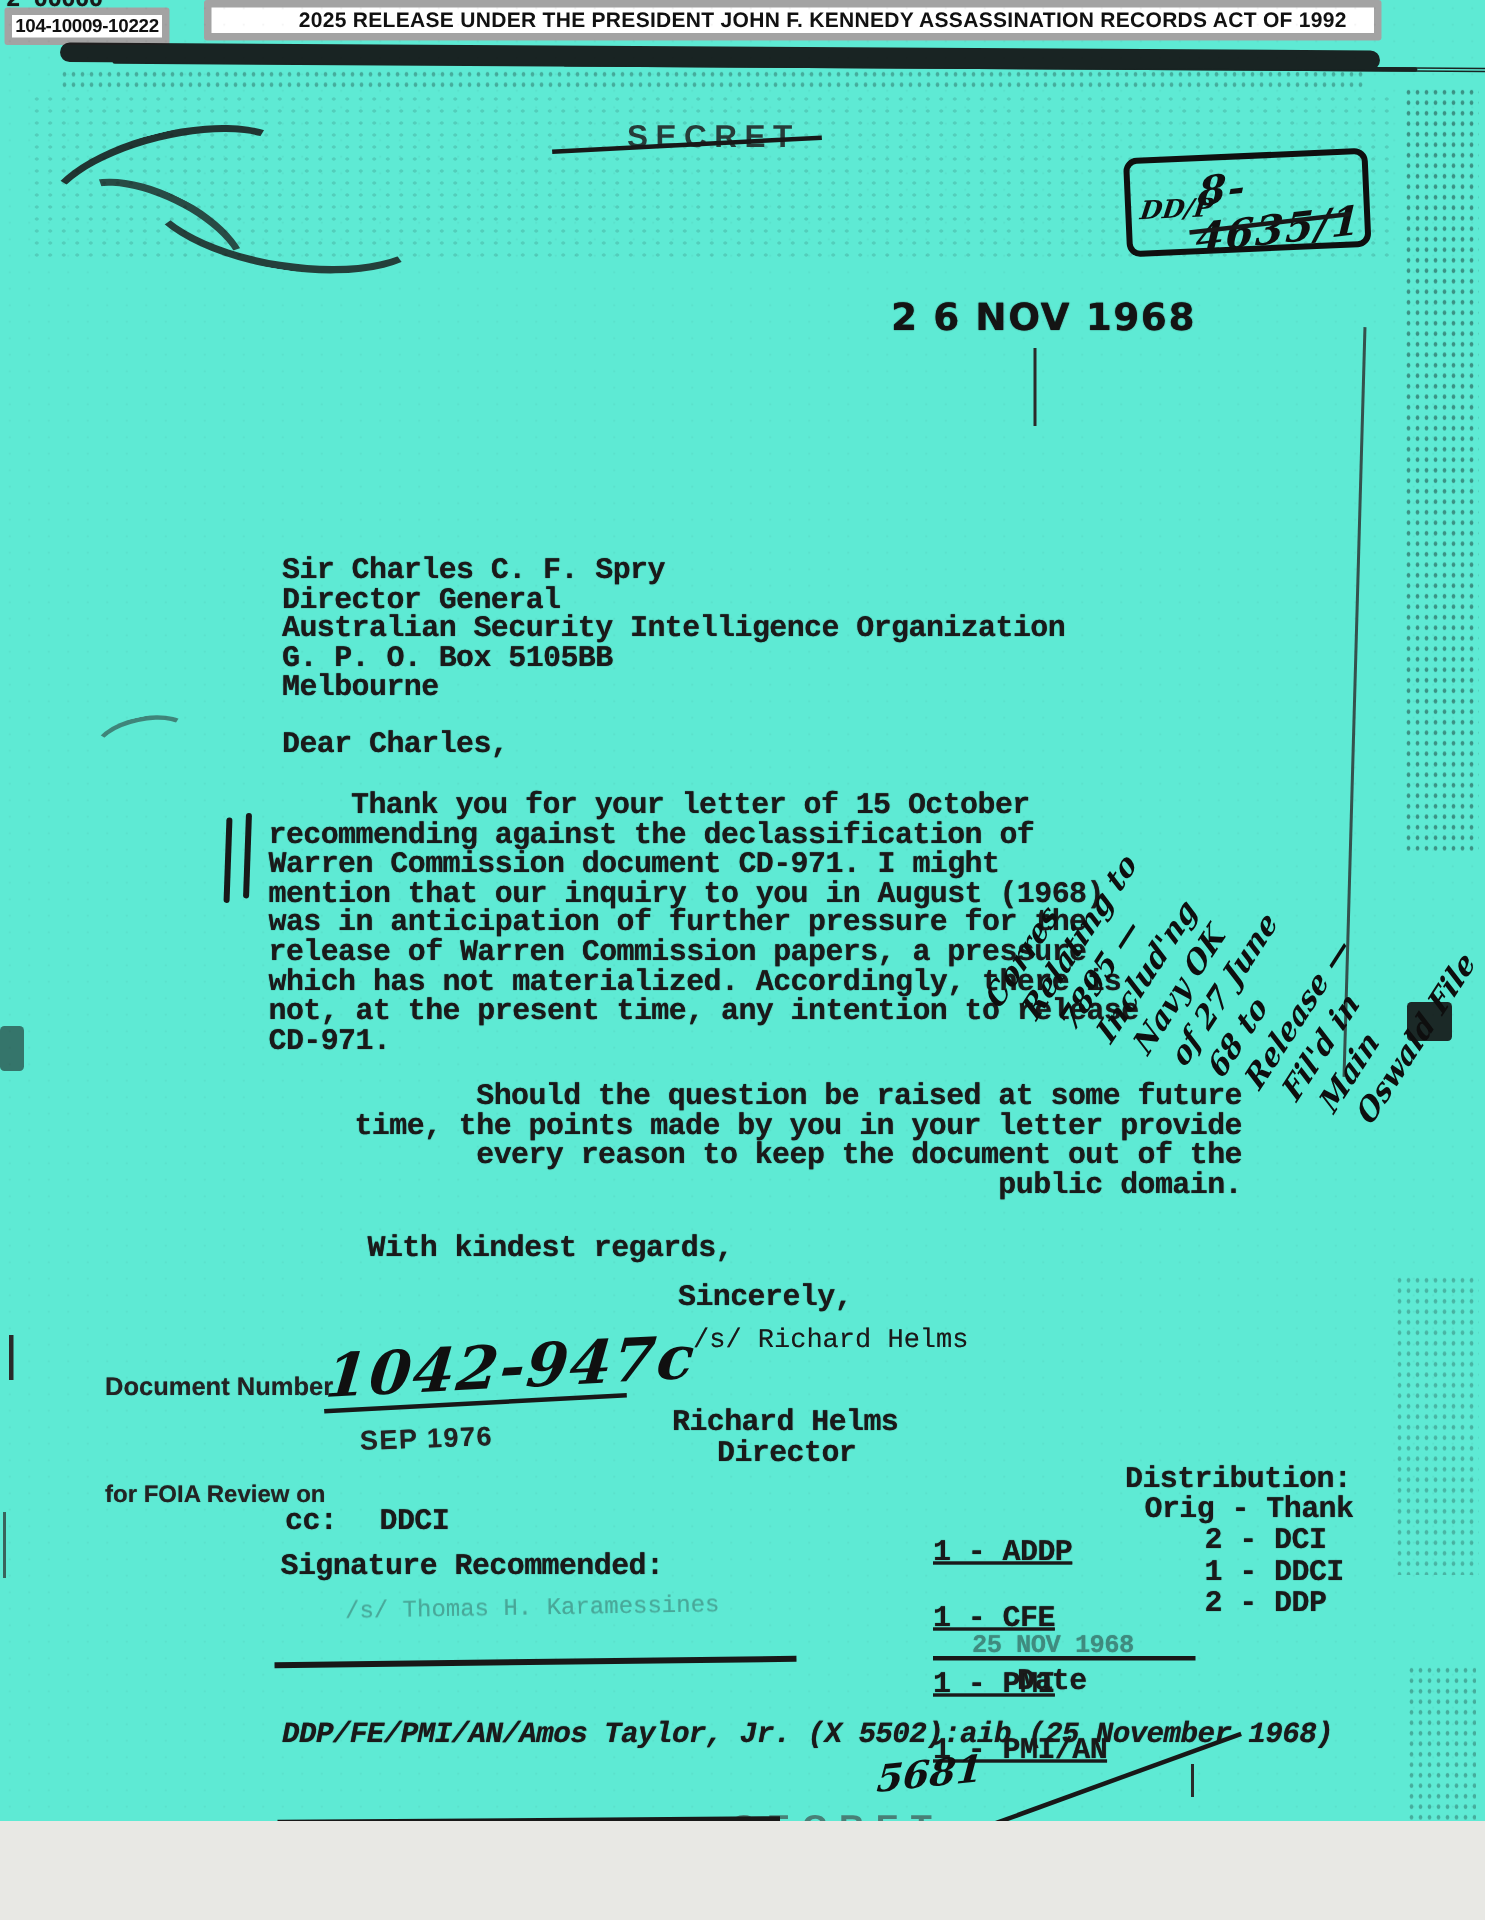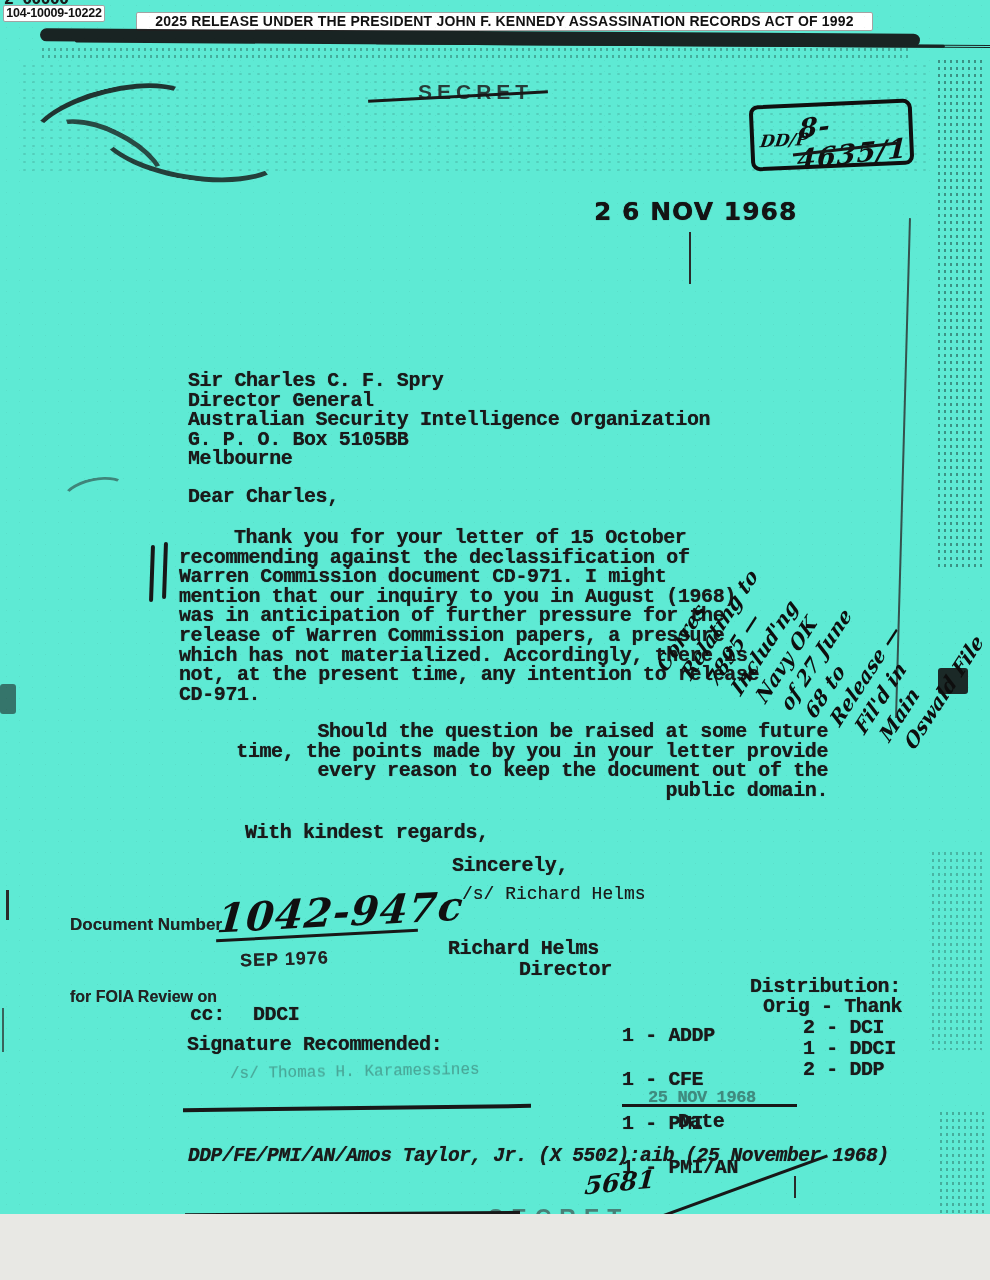--- a/index.html
+++ b/index.html
@@ -10,21 +10,21 @@
         background-size:13px 11px;}
   .abs{position:absolute;}
   .tw{font-family:"Liberation Mono","DejaVu Sans Mono",monospace;font-weight:700;
       font-size:20px;line-height:19.6px;letter-spacing:-0.4px;color:#1a1a1a;
       white-space:pre-line;text-shadow:0 0 .7px rgba(25,25,25,.85);}
   .tw-sm{font-size:18px;font-weight:400;letter-spacing:0;text-shadow:0 0 .4px rgba(40,40,40,.6);}
   .indent{text-indent:55px;}
   .sans-label{font-family:"Liberation Sans",sans-serif;font-weight:700;font-size:17px;
       color:#232323;text-shadow:0 0 .6px rgba(30,30,30,.6);}
   .hand{font-family:"DejaVu Serif",serif;font-style:italic;font-weight:700;color:#101010;}
-  .hbox{position:absolute;border:1px solid #a3a3a3;background:#fff;font-weight:700;
+  .hbox{position:absolute;border:5px solid #a3a3a3;background:#fff;font-weight:700;
       color:#111;border-radius:2px;white-space:nowrap;text-align:center;}
   .secret{font-weight:700;letter-spacing:5px;font-size:21px;color:#1e1e1e;}
   .line{position:absolute;background:#181818;}
   .faintline{position:absolute;background:#2a2a2a;}
   .speckle{position:absolute;background-image:radial-gradient(rgba(0,0,0,.75) 1px,transparent 1.5px);
       background-size:6px 7px;}
   .arc{position:absolute;border:5px solid transparent;border-radius:50%;}
   .margin-note{position:absolute;left:700px;top:478px;width:290px;transform:rotate(-57deg);}
   .margin-note div{font-family:"DejaVu Serif",serif;font-style:italic;font-weight:700;
       font-size:20px;line-height:25px;white-space:nowrap;transform:skewX(-9deg);color:#0e0e0e;}
@@ -33,21 +33,21 @@
 </head>
 <body>
 
 <div class="page">
 
   <div class="abs tw" style="left:4px;top:-9px;font-size:16px;">2 00000</div>
 
   <div class="hbox" style="left:3px;top:5px;width:100px;height:15px;font-size:12.5px;line-height:15px;letter-spacing:-0.2px;">
     <span>104-10009-10222</span>
   </div>
-  <div class="hbox" style="left:136px;top:12px;width:735px;height:17px;font-size:14px;line-height:17px;letter-spacing:0.2px;">
+  <div class="hbox" style="left:136px;top:0;width:735px;height:17px;font-size:14px;line-height:17px;letter-spacing:0.2px;padding-left:40px;">
     <span>2025 RELEASE UNDER THE PRESIDENT JOHN F. KENNEDY ASSASSINATION RECORDS ACT OF 1992</span>
   </div>
 
   <div class="noise-band" style="left:40px;top:31px;width:880px;height:13px;transform:rotate(.35deg);opacity:.92;
        box-shadow:30px 6px 0 -5px #141414, 330px 7px 0 -6px #141414, 640px 5px 0 -6px #141414;"></div>
   <div class="speckle" style="left:40px;top:46px;width:870px;height:14px;opacity:.35;"></div>
 
   <div class="arc" style="left:28px;top:88px;width:160px;height:60px;border-top-color:#161616;transform:rotate(-14deg);opacity:.85;"></div>
   <div class="arc" style="left:95px;top:98px;width:185px;height:72px;border-bottom-color:#161616;transform:rotate(9deg);opacity:.8;"></div>
   <div class="arc" style="left:40px;top:128px;width:120px;height:52px;border-top-color:#161616;transform:rotate(26deg);opacity:.75;"></div>
@@ -99,21 +99,21 @@
 CD-971.</div>
   <div class="abs tw indent" style="left:188px;top:722px;width:640px;text-align:right;">Should the question be raised at some future
 time, the points made by you in your letter provide
 every reason to keep the document out of the
 public domain.</div>
   <div class="abs tw" style="left:245px;top:823px;">With kindest regards,</div>
 
   <div class="abs tw" style="left:452px;top:856px;">Sincerely,</div>
   <div class="abs tw tw-sm" style="left:462px;top:885px;text-align:center;">/s/ Richard Helms</div>
   <div class="abs tw" style="left:448px;top:939px;">Richard Helms</div>
-  <div class="abs tw" style="left:478px;top:960px;margin-left:41px;">Director</div>
+  <div class="abs tw" style="left:478px;top:960px;">Director</div>
 
   <div class="margin-note">
     <div style="margin-left:0px">Corres</div>
     <div style="margin-left:7px">Relating to</div>
     <div style="margin-left:14px">7895 —</div>
     <div style="margin-left:21px">Includ'ng</div>
     <div style="margin-left:28px">Navy OK</div>
     <div style="margin-left:35px">of 27 June</div>
     <div style="margin-left:42px">68 to</div>
     <div style="margin-left:49px">Release —</div>
@@ -129,21 +129,21 @@
   <div class="abs sans-label" style="left:240px;top:949px;font-size:18px;letter-spacing:1px;transform:rotate(-2deg);">SEP 1976</div>
 
   <div class="abs tw" style="left:190px;top:1005px;">cc:</div>
   <div class="abs tw" style="left:253px;top:1005px;">DDCI</div>
   <div class="abs tw" style="left:187px;top:1035px;">Signature Recommended:</div>
 
   <div class="abs tw tw-sm" style="left:230px;top:1063px;font-size:16px;opacity:.32;filter:blur(.5px);transform:rotate(-1deg);">/s/ Thomas H. Karamessines</div>
 
   <div class="line" style="left:183px;top:1106px;width:348px;height:3.5px;transform:rotate(-.7deg);"></div>
 
-  <div class="abs tw" style="left:622px;top:1003px;line-height:22px;">
+  <div class="abs tw" style="left:622px;top:1003px;line-height:22px;text-decoration:underline;">
     <div>1 - ADDP</div>
     <div>1 - CFE</div>
     <div>1 - PMI</div>
     <div>1 - PMI/AN</div>
   </div>
 
   <div class="abs tw" style="left:750px;top:977px;">Distribution:</div>
   <div class="abs tw" style="left:763px;top:997px;">Orig - Thank</div>
   <div class="abs tw" style="left:803px;top:1018px;">2 - DCI</div>
   <div class="abs tw" style="left:803px;top:1039px;">1 - DDCI</div>

